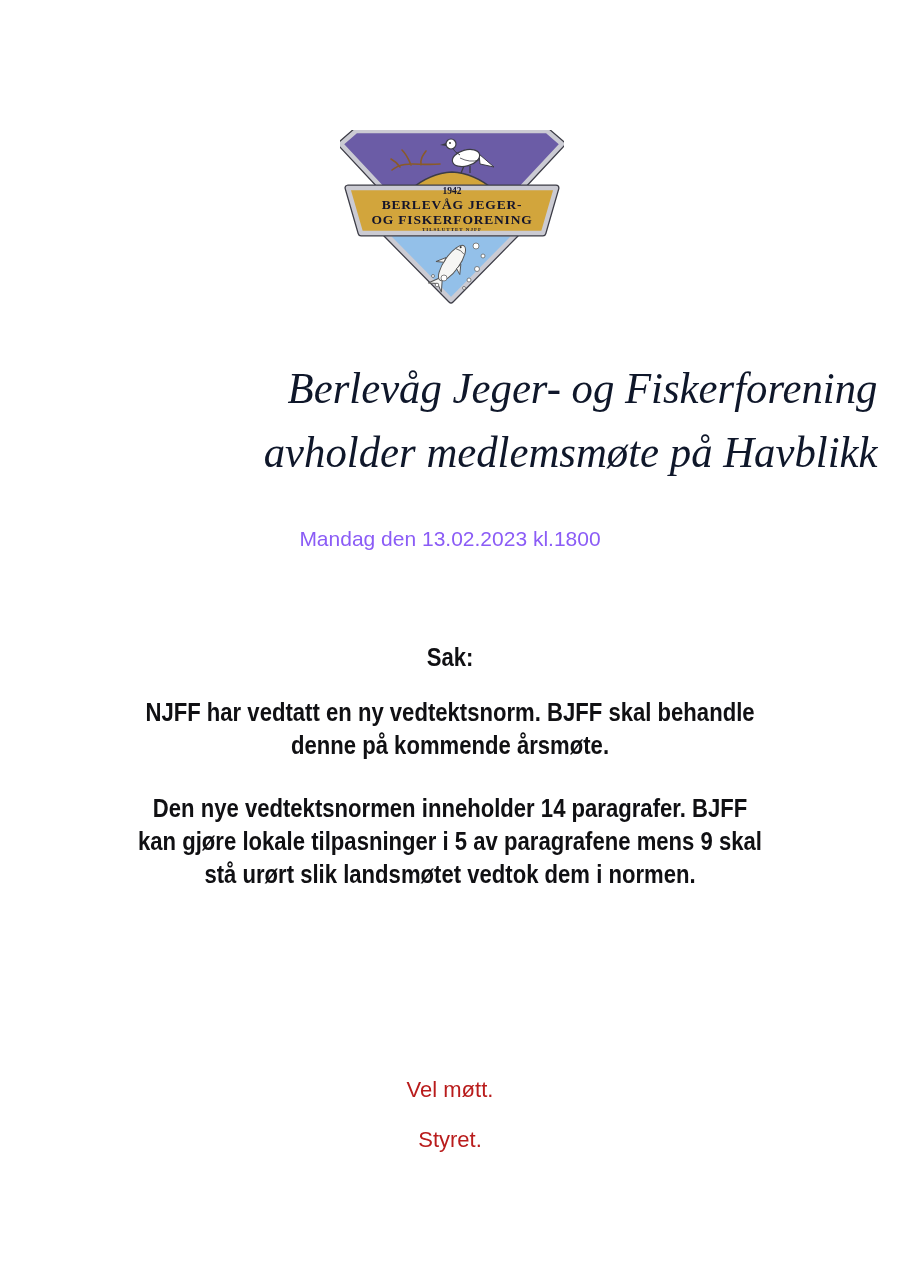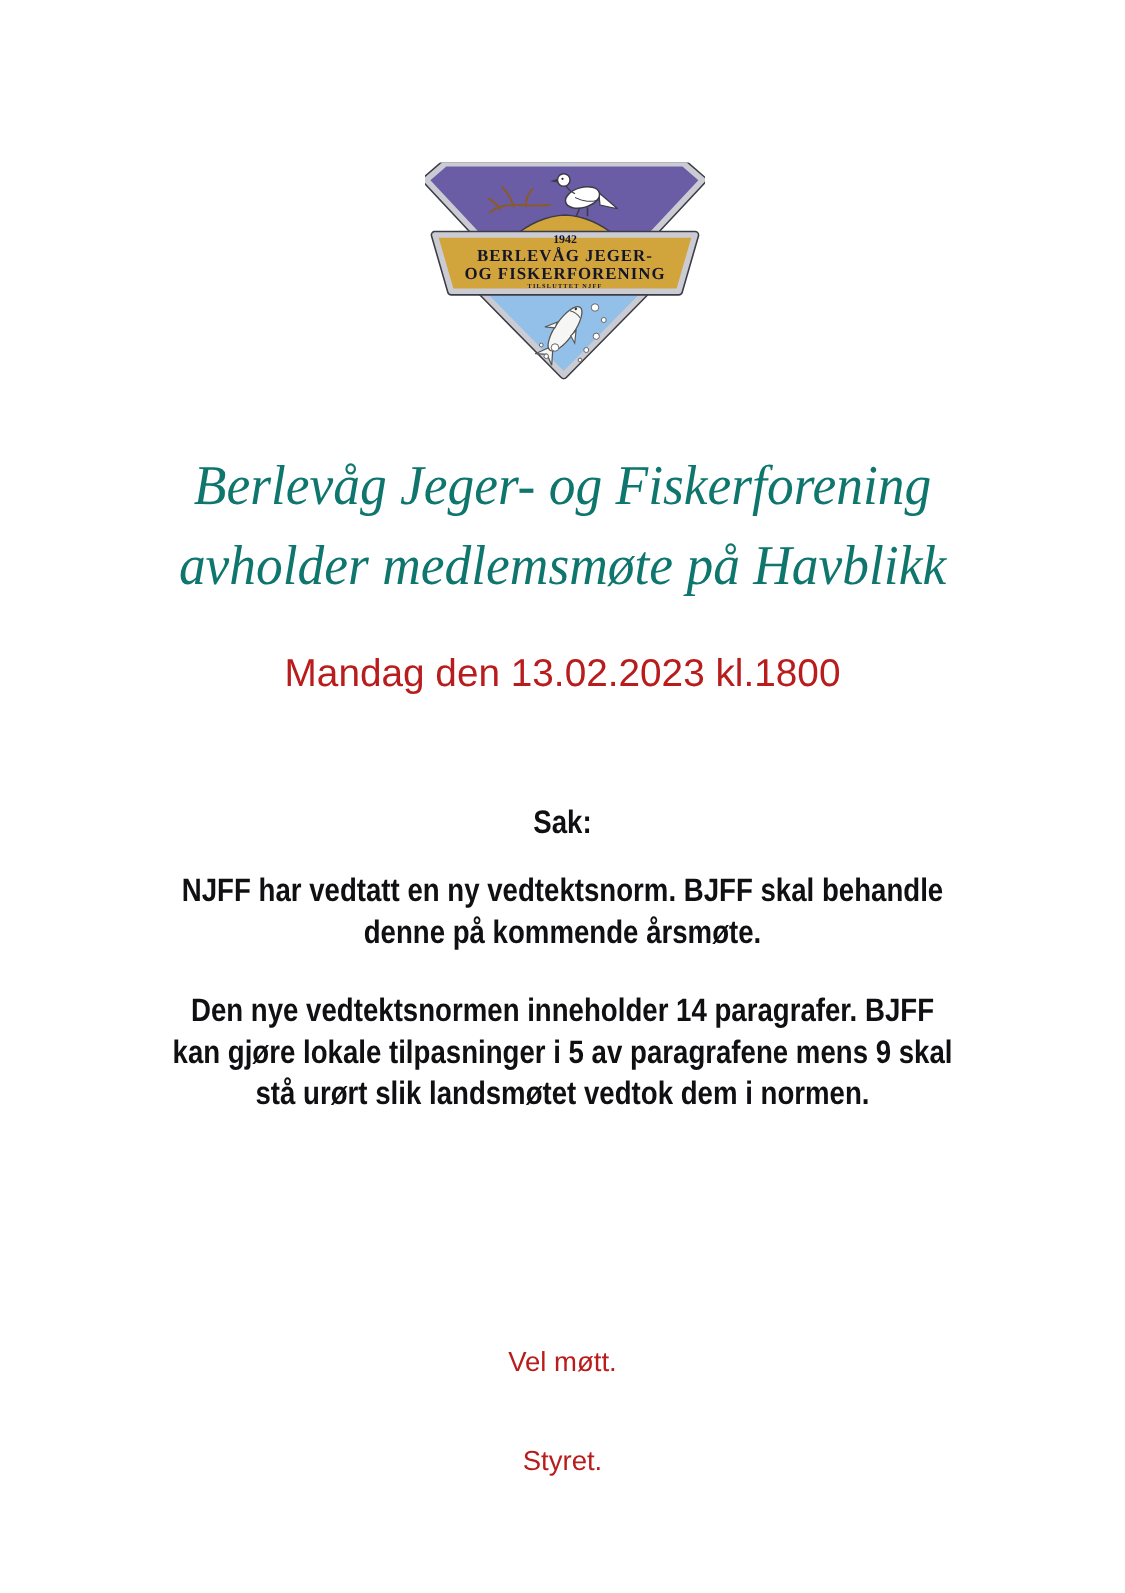--- a/index.html
+++ b/index.html
@@ -23,42 +23,42 @@
   .logo text {
     font-family: "Liberation Serif", serif;
     font-weight: bold;
     fill: #14142b;
   }
   .title {
     position: absolute;
     left: 0; top: 356px;
     width: 900px;
     margin: 0;
-    text-align: center;
+    text-align: right;
     font-family: "Liberation Serif", "DejaVu Serif", serif;
     font-style: italic;
     font-weight: normal;
     font-size: 45px;
-    color: #0f766e;
+    color: #0f172a;
   }
   .title-line {
     height: 64px;
     line-height: 64px;
     transform: scaleX(0.95);
     transform-origin: 50% 50%;
     white-space: nowrap;
   }
   .date-line {
     position: absolute;
     left: 0; top: 524px;
     width: 900px;
     text-align: center;
-    font-size: 31px;
+    font-size: 21px;
     line-height: 30px;
-    color: #b91c1c;
+    color: #8b5cf6;
   }
   .agenda-heading {
     position: absolute;
     left: 0; top: 642px;
     width: 900px;
     text-align: center;
     font-weight: bold;
     font-size: 26px;
     line-height: 30px;
     color: #101013;
@@ -86,21 +86,21 @@
   .closing {
     position: absolute;
     left: 0;
     width: 900px;
     text-align: center;
     font-size: 22px;
     line-height: 28px;
     color: #b91c1c;
   }
   .closing-1 { top: 1076px; }
-  .closing-2 { top: 1126px; margin-top: 29px; }
+  .closing-2 { top: 1126px; }
 </style>
 </head>
 <body>
 
 <div class="page">
 
   <svg class="logo" viewBox="0 0 224 180">
 
     <g>
       <path d="M 16,1 L 207,1 L 222,14 L 179,60 L 44,60 L 1,14 Z" fill="none" stroke="#3c3c46" stroke-width="7" stroke-linejoin="round"></path>

